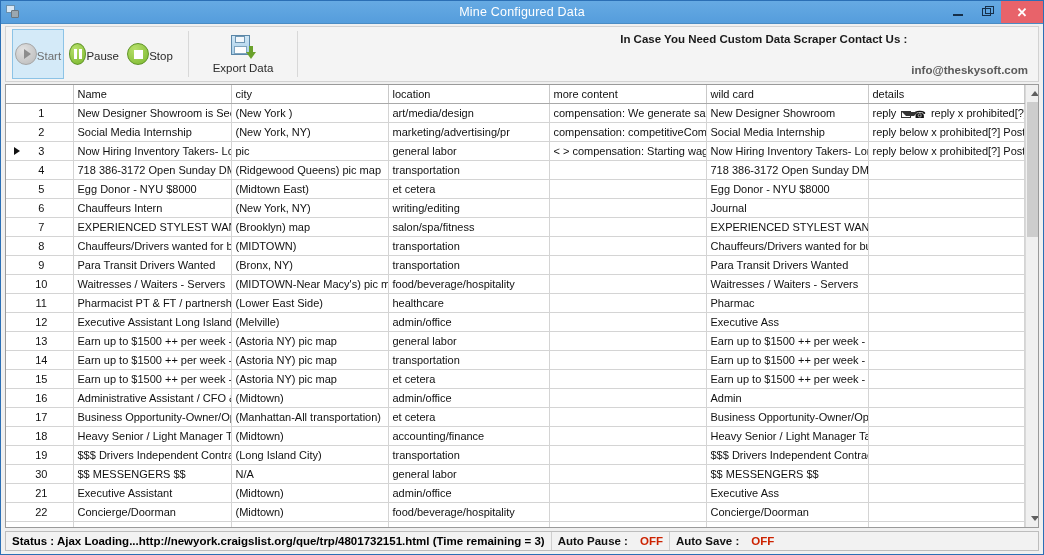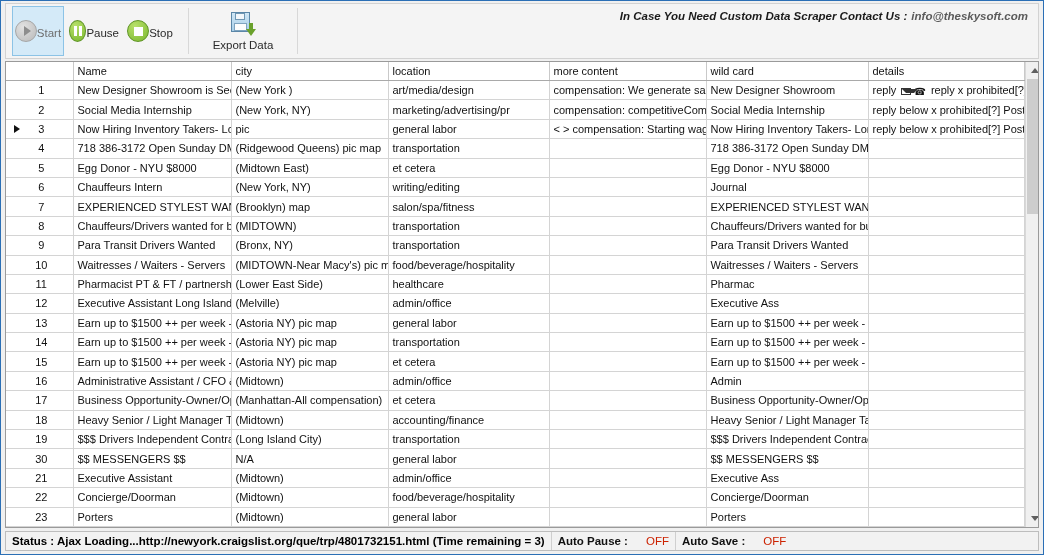--- a/index.html
+++ b/index.html
@@ -287,24 +287,23 @@
   .sp-dn { border-top: 4px solid #5a5a5a; }
   .contact {
     margin-left: auto;
     padding-right: 10px;
     padding-bottom: 26px;
     display: flex;
     align-items: flex-start;
     font-size: 11.5px;
     white-space: nowrap;
     padding-top: 6px;
-    font-style: italic;
   }
   .contact .c1 { color: #1a1a1a; font-weight: 600; }
-  .contact .c2 { color: #5a5a5a; margin-left: 4px; font-weight: 600; }
+  .contact .c2 { color: #5a5a5a; margin-left: 4px; font-weight: 600; margin-top: 31px; }
   
   .grid-wrap {
     margin: 0 4px;
     flex: 1 1 auto;
     border: 1px solid #9a9a9a;
     background: #ffffff;
     display: flex;
     flex-direction: column;
     overflow: hidden;
     box-sizing: border-box;
@@ -441,28 +440,46 @@
     font-weight: 600;
   }
   .sb-cell {
     padding: 0 6px;
     height: 100%;
     display: flex;
     align-items: center;
     white-space: nowrap;
   }
   .sb-div { width: 1px; height: 100%; background: #cfcfcf; }
-  .sb-off { color: #cc2200; margin-left: 18px; font-weight: 400; }
+  .sb-off { color: #cc2200; margin-left: 12px; font-weight: 700; }
   .sb-lbl { color: #111; }
 </style>
 </head>
 <body>
 
 <div class="window">
 
+  <div class="titlebar">
+    <div class="title-icon">
+      <span class="sq"></span>
+        <span class="sq2"></span>
+    </div>
+    <div class="title-text">Mine Configured Data</div>
+    <div class="win-btns">
+      <div class="win-btn">
+          <span class="glyph-min"></span>
+        </div>
+      <div class="win-btn">
+          <span class="glyph-max"></span>
+        </div>
+      <div class="win-btn close">
+          <span class="glyph-close">✕</span>
+        </div>
+    </div>
+  </div>
 
   <div class="toolbar-wrap">
     <div class="toolbar">
 
       <div class="tb-group">
         <div class="tb-btn selected">
           <span class="ic-circle ic-start">
               <span class="tri"></span>
             </span>
           <span class="tb-label">Start</span>
@@ -674,21 +691,21 @@
               <td>Administrative Assistant / CFO &amp; Gov...</td>
               <td>(Midtown)</td>
               <td>admin/office</td>
               <td></td>
               <td>Admin</td>
               <td></td>
             </tr>
             <tr>
               <td class="rownum"><span>17</span></td>
               <td>Business Opportunity-Owner/Operato...</td>
-              <td>(Manhattan-All compensation)</td>
+              <td>(Manhattan-All transportation)</td>
               <td>et cetera</td>
               <td></td>
               <td>Business Opportunity-Owner/Operator...</td>
               <td></td>
             </tr>
             <tr>
               <td class="rownum"><span>18</span></td>
               <td>Heavy Senior / Light Manager Tax D...</td>
               <td>(Midtown)</td>
               <td>accounting/finance</td>

